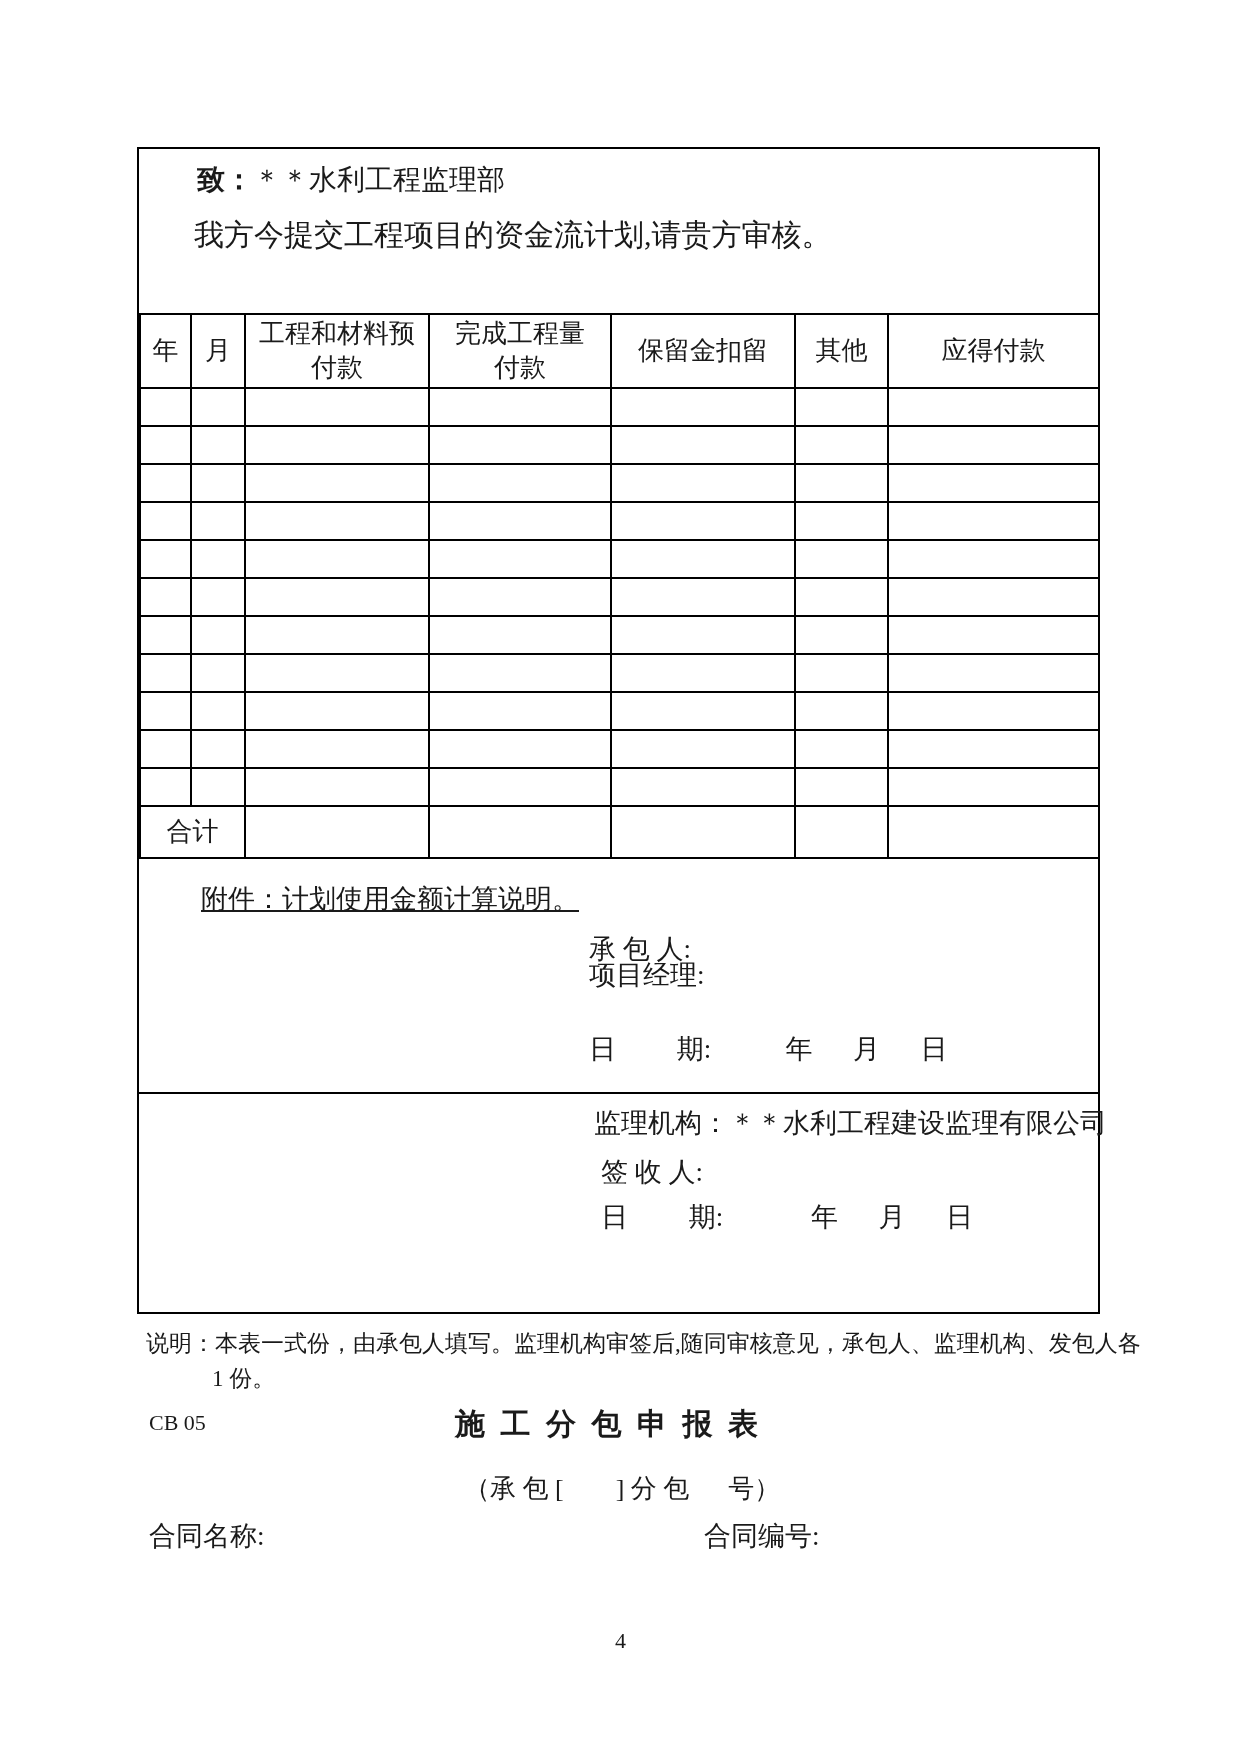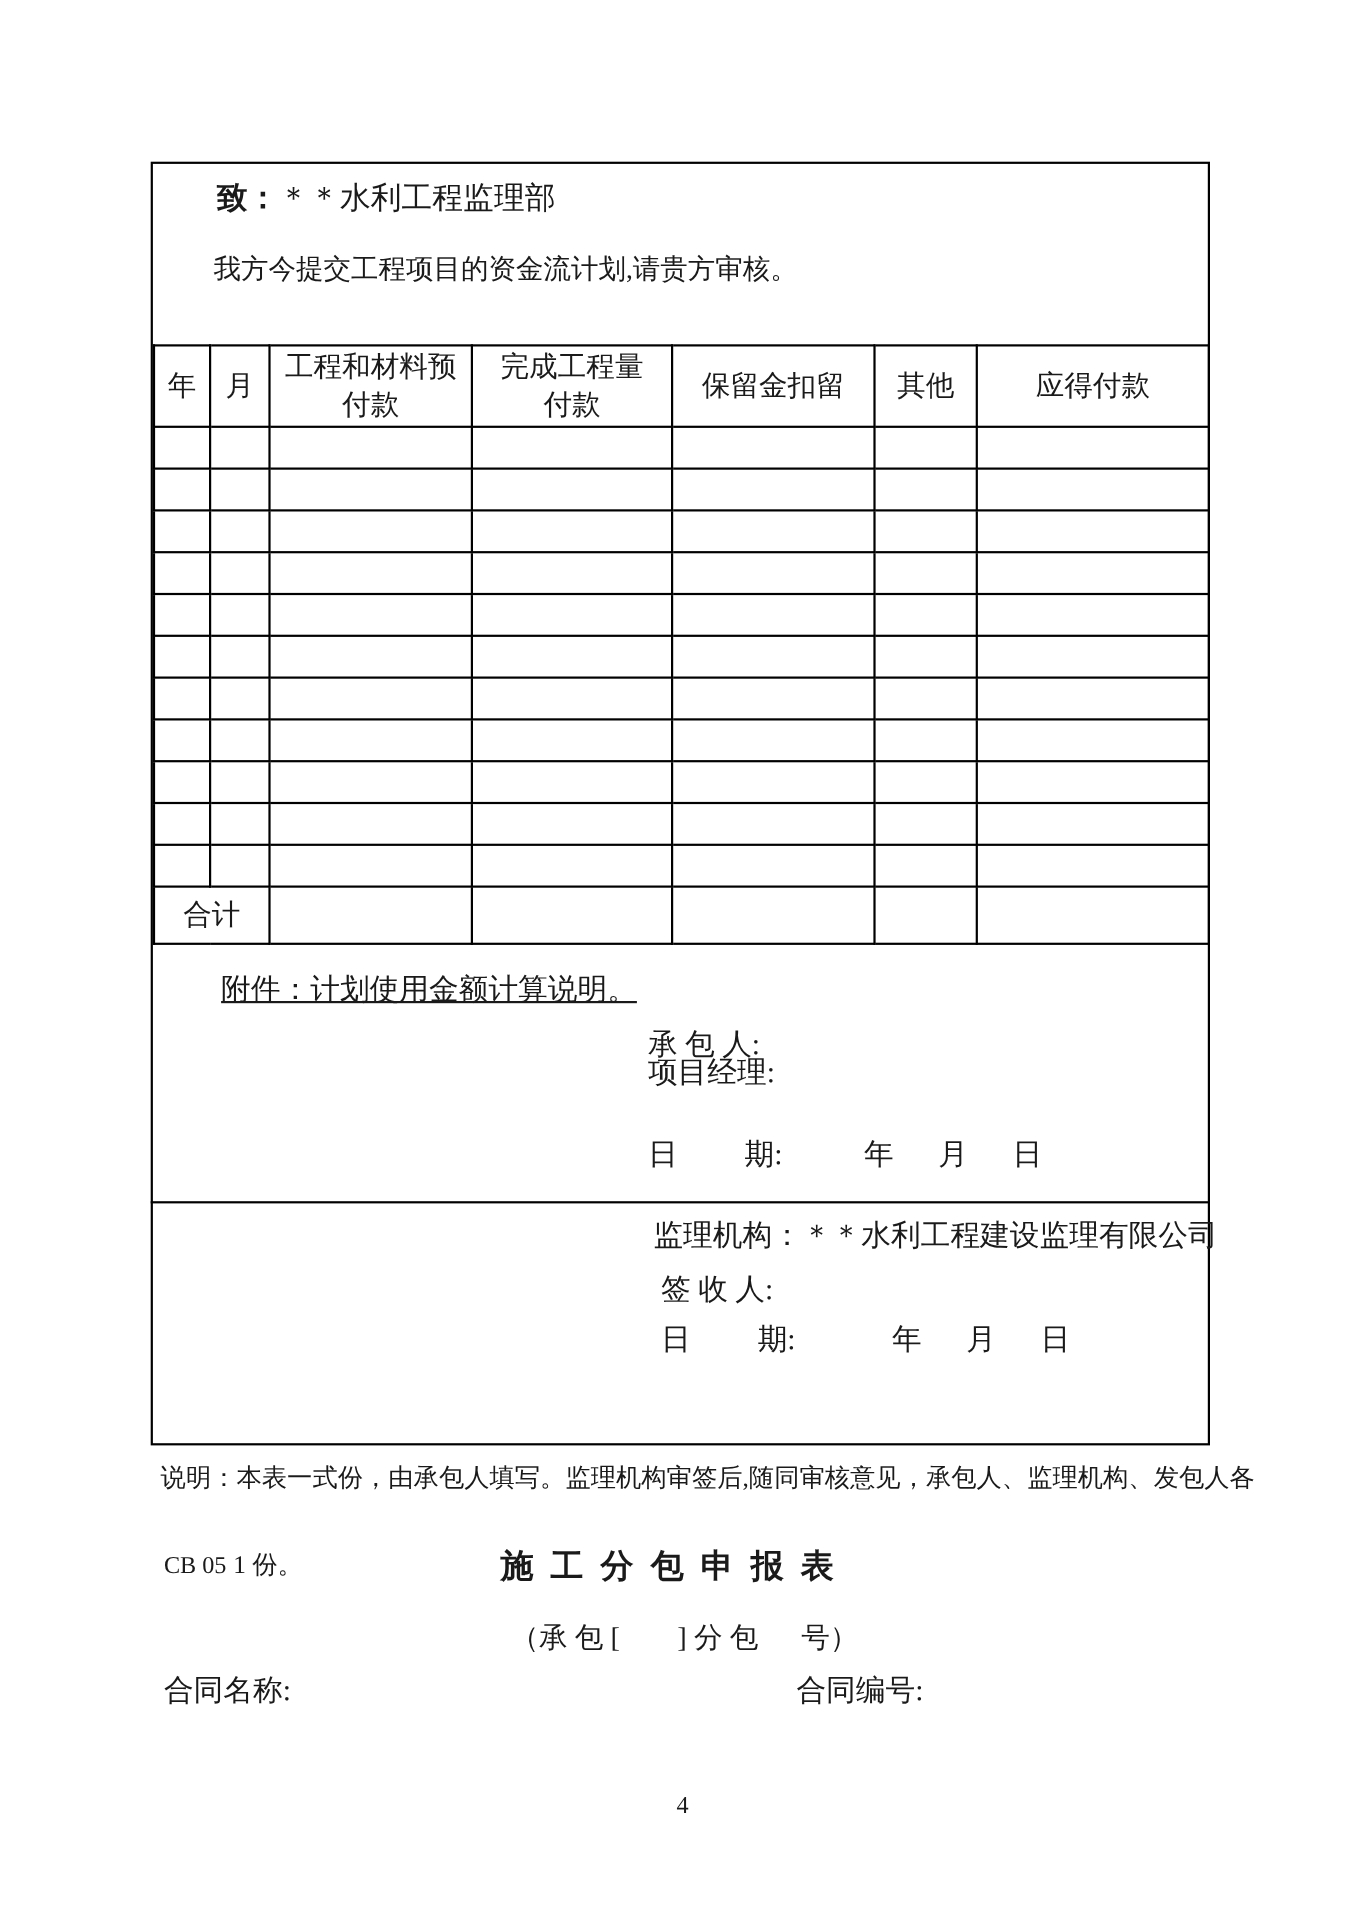--- a/index.html
+++ b/index.html
@@ -23,21 +23,21 @@
     top: 147px;
     width: 963px;
     height: 1167px;
     border: 2px solid #000;
     box-sizing: border-box;
   }
   .form-box .abs { position: absolute; }
 
   .to-line { left: 58px; top: 12px; font-size: 28px; }
   .to-line .b { font-weight: bold; }
-  .intro-line { left: 55px; top: 79px; font-size: 25px; }
+  .intro-line { left: 55px; top: 66px; font-size: 30px; }
 
   
   table.flow-table {
     position: absolute;
     left: 0px;
     top: 164px;
     width: 959px;
     border-collapse: collapse;
     table-layout: fixed;
   }
@@ -71,28 +71,28 @@
     top: 943px;
     border-top: 2px solid #000;
   }
 
   .s-line1 { left: 455px; top: 956px; }
   .s-line2 { left: 462px; top: 1005px; }
   .s-line3 { left: 462px; top: 1050px; }
 
   
   .note-line1 { left: 146px; top: 1328px; font-size: 23px; }
-  .note-line2 { left: 212px; top: 1363px; font-size: 23px; margin-top: 44px; }
+  .note-line2 { left: 212px; top: 1363px; font-size: 23px; }
 
   .cb-code { left: 149px; top: 1410px; font-size: 22px; }
   .cb-title { left: 455px; top: 1404px; font-size: 30px; font-weight: bold; letter-spacing: 4px; }
   .cb-subtitle { left: 464px; top: 1471px; font-size: 26px; }
 
   .contract-name { left: 149px; top: 1518px; font-size: 27px; }
-  .contract-no { left: 704px; top: 1518px; font-size: 27px; margin-left: 20px; }
+  .contract-no { left: 704px; top: 1518px; font-size: 27px; }
 
   .page-number {
     position: absolute;
     left: 0;
     top: 1628px;
     width: 100%;
     text-align: center;
     font-size: 22px;
     white-space: pre;
   }

